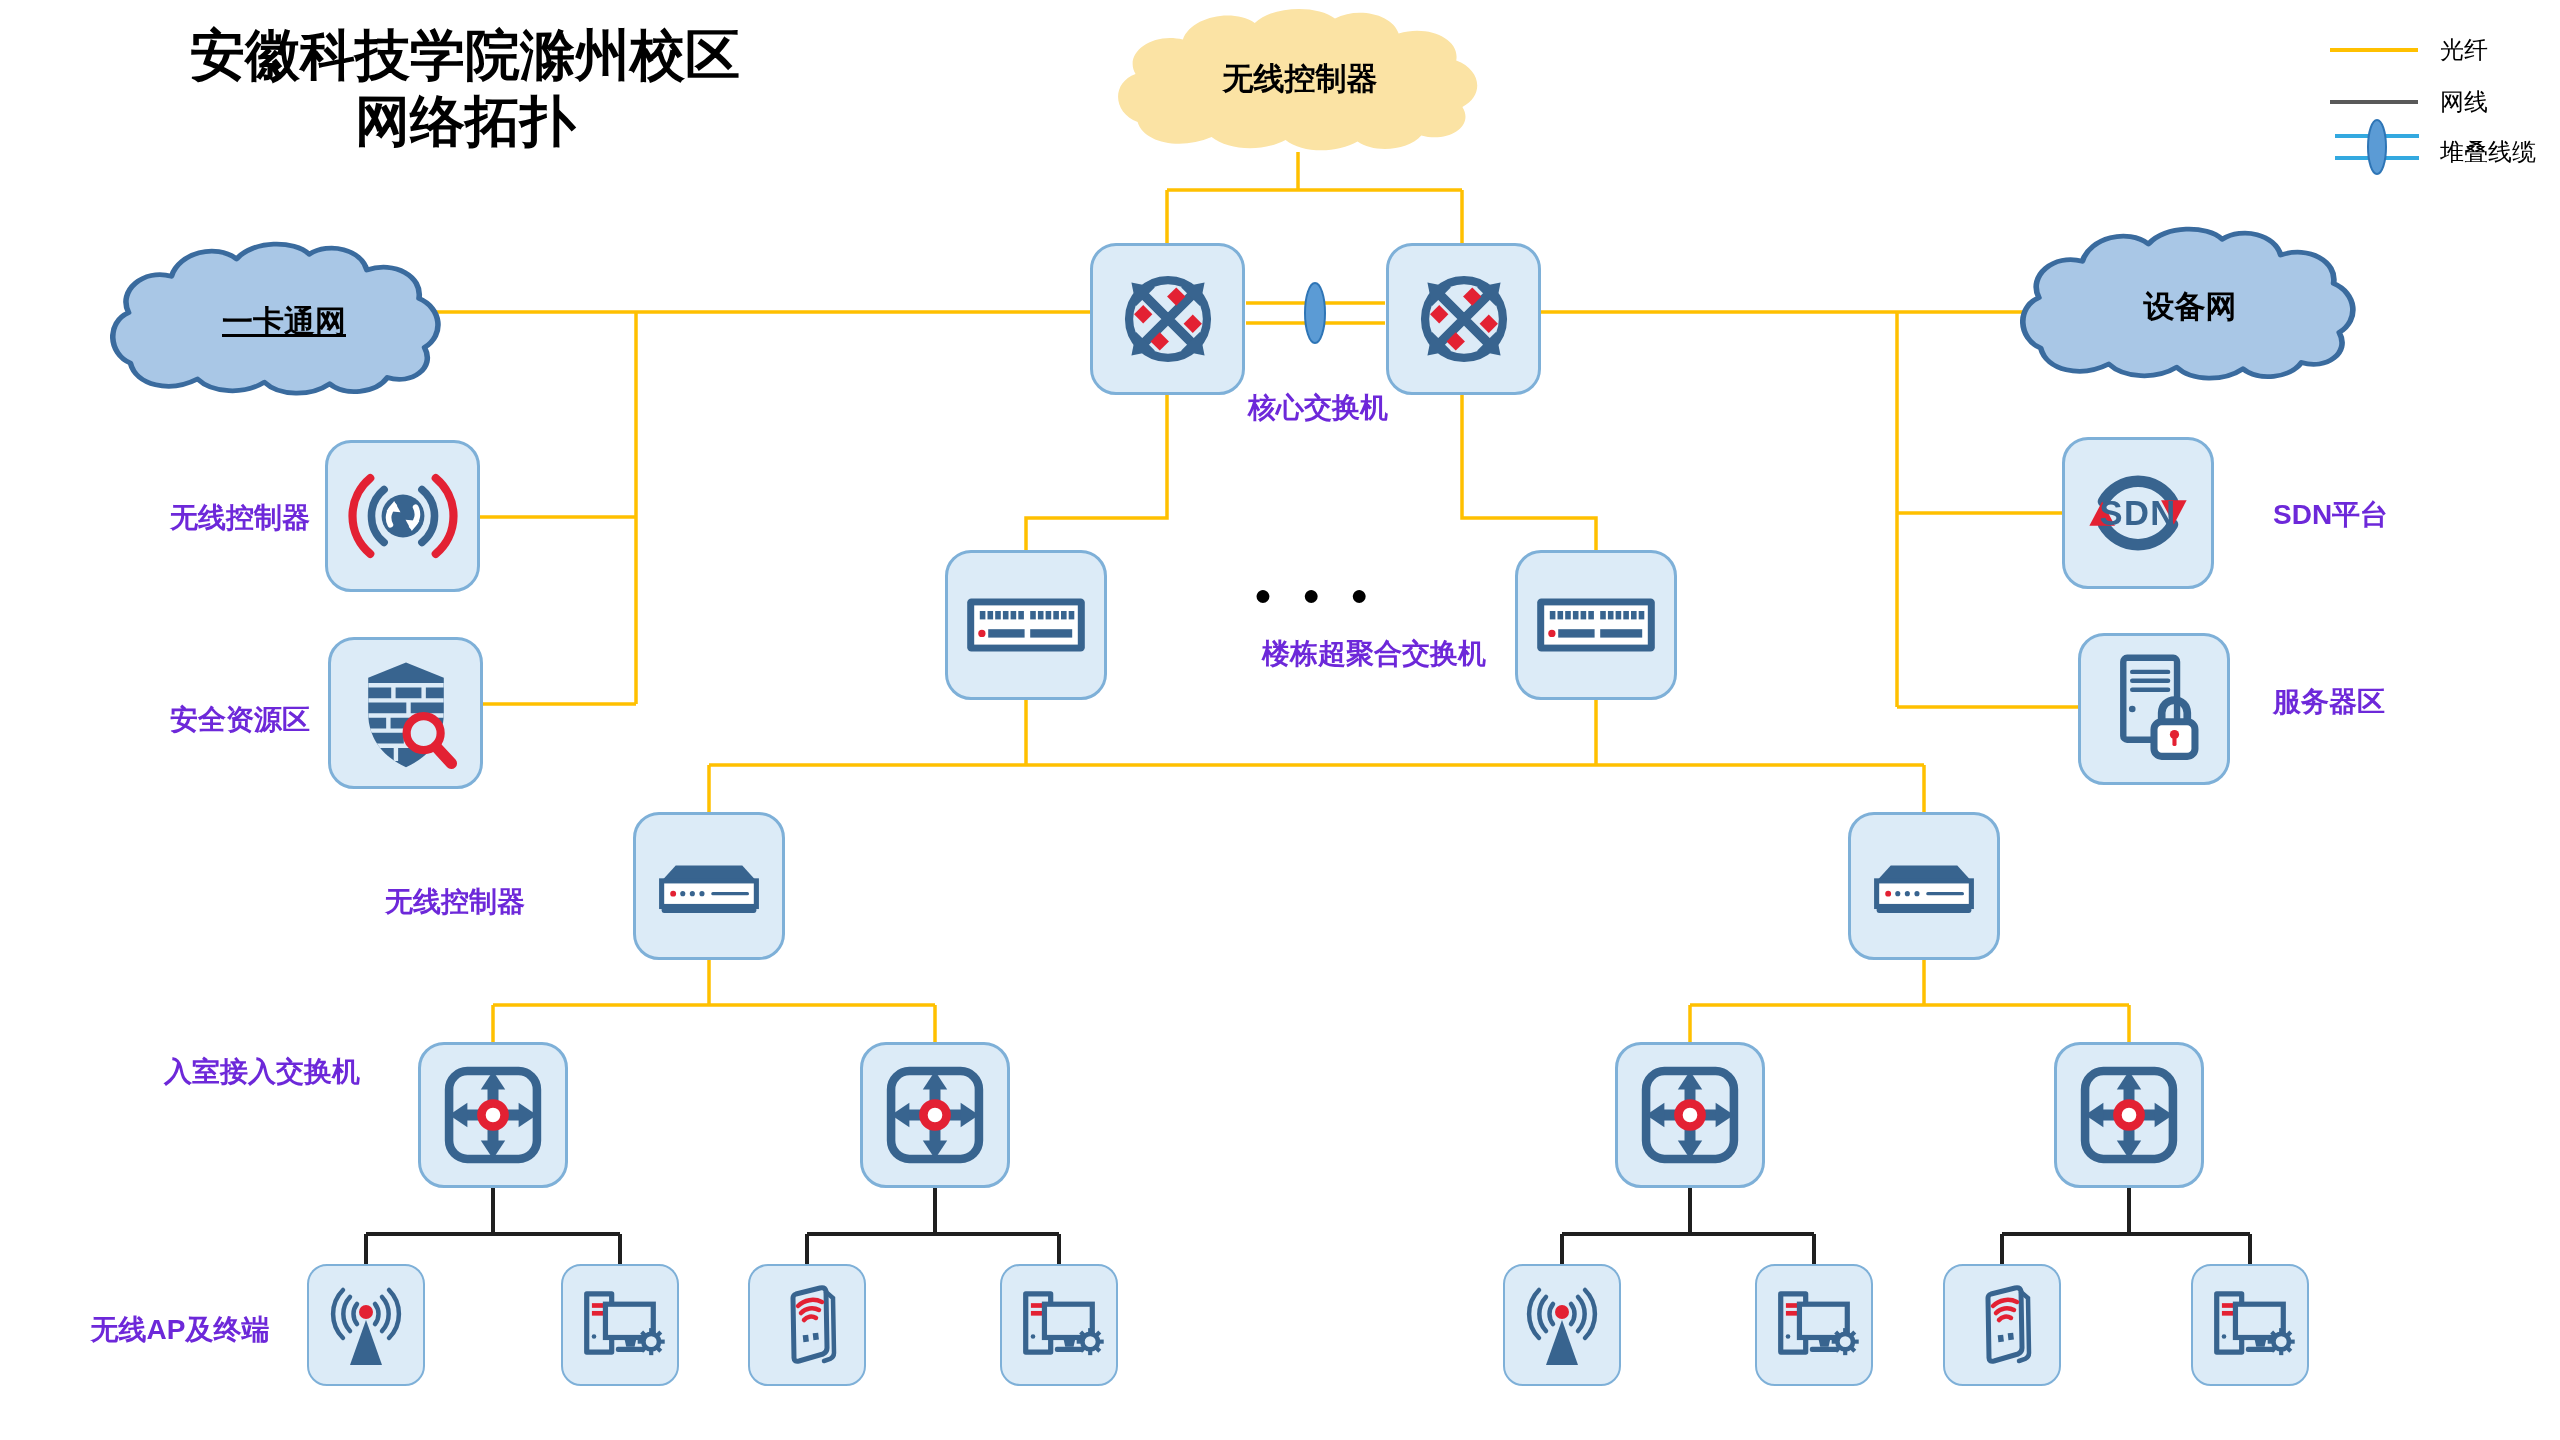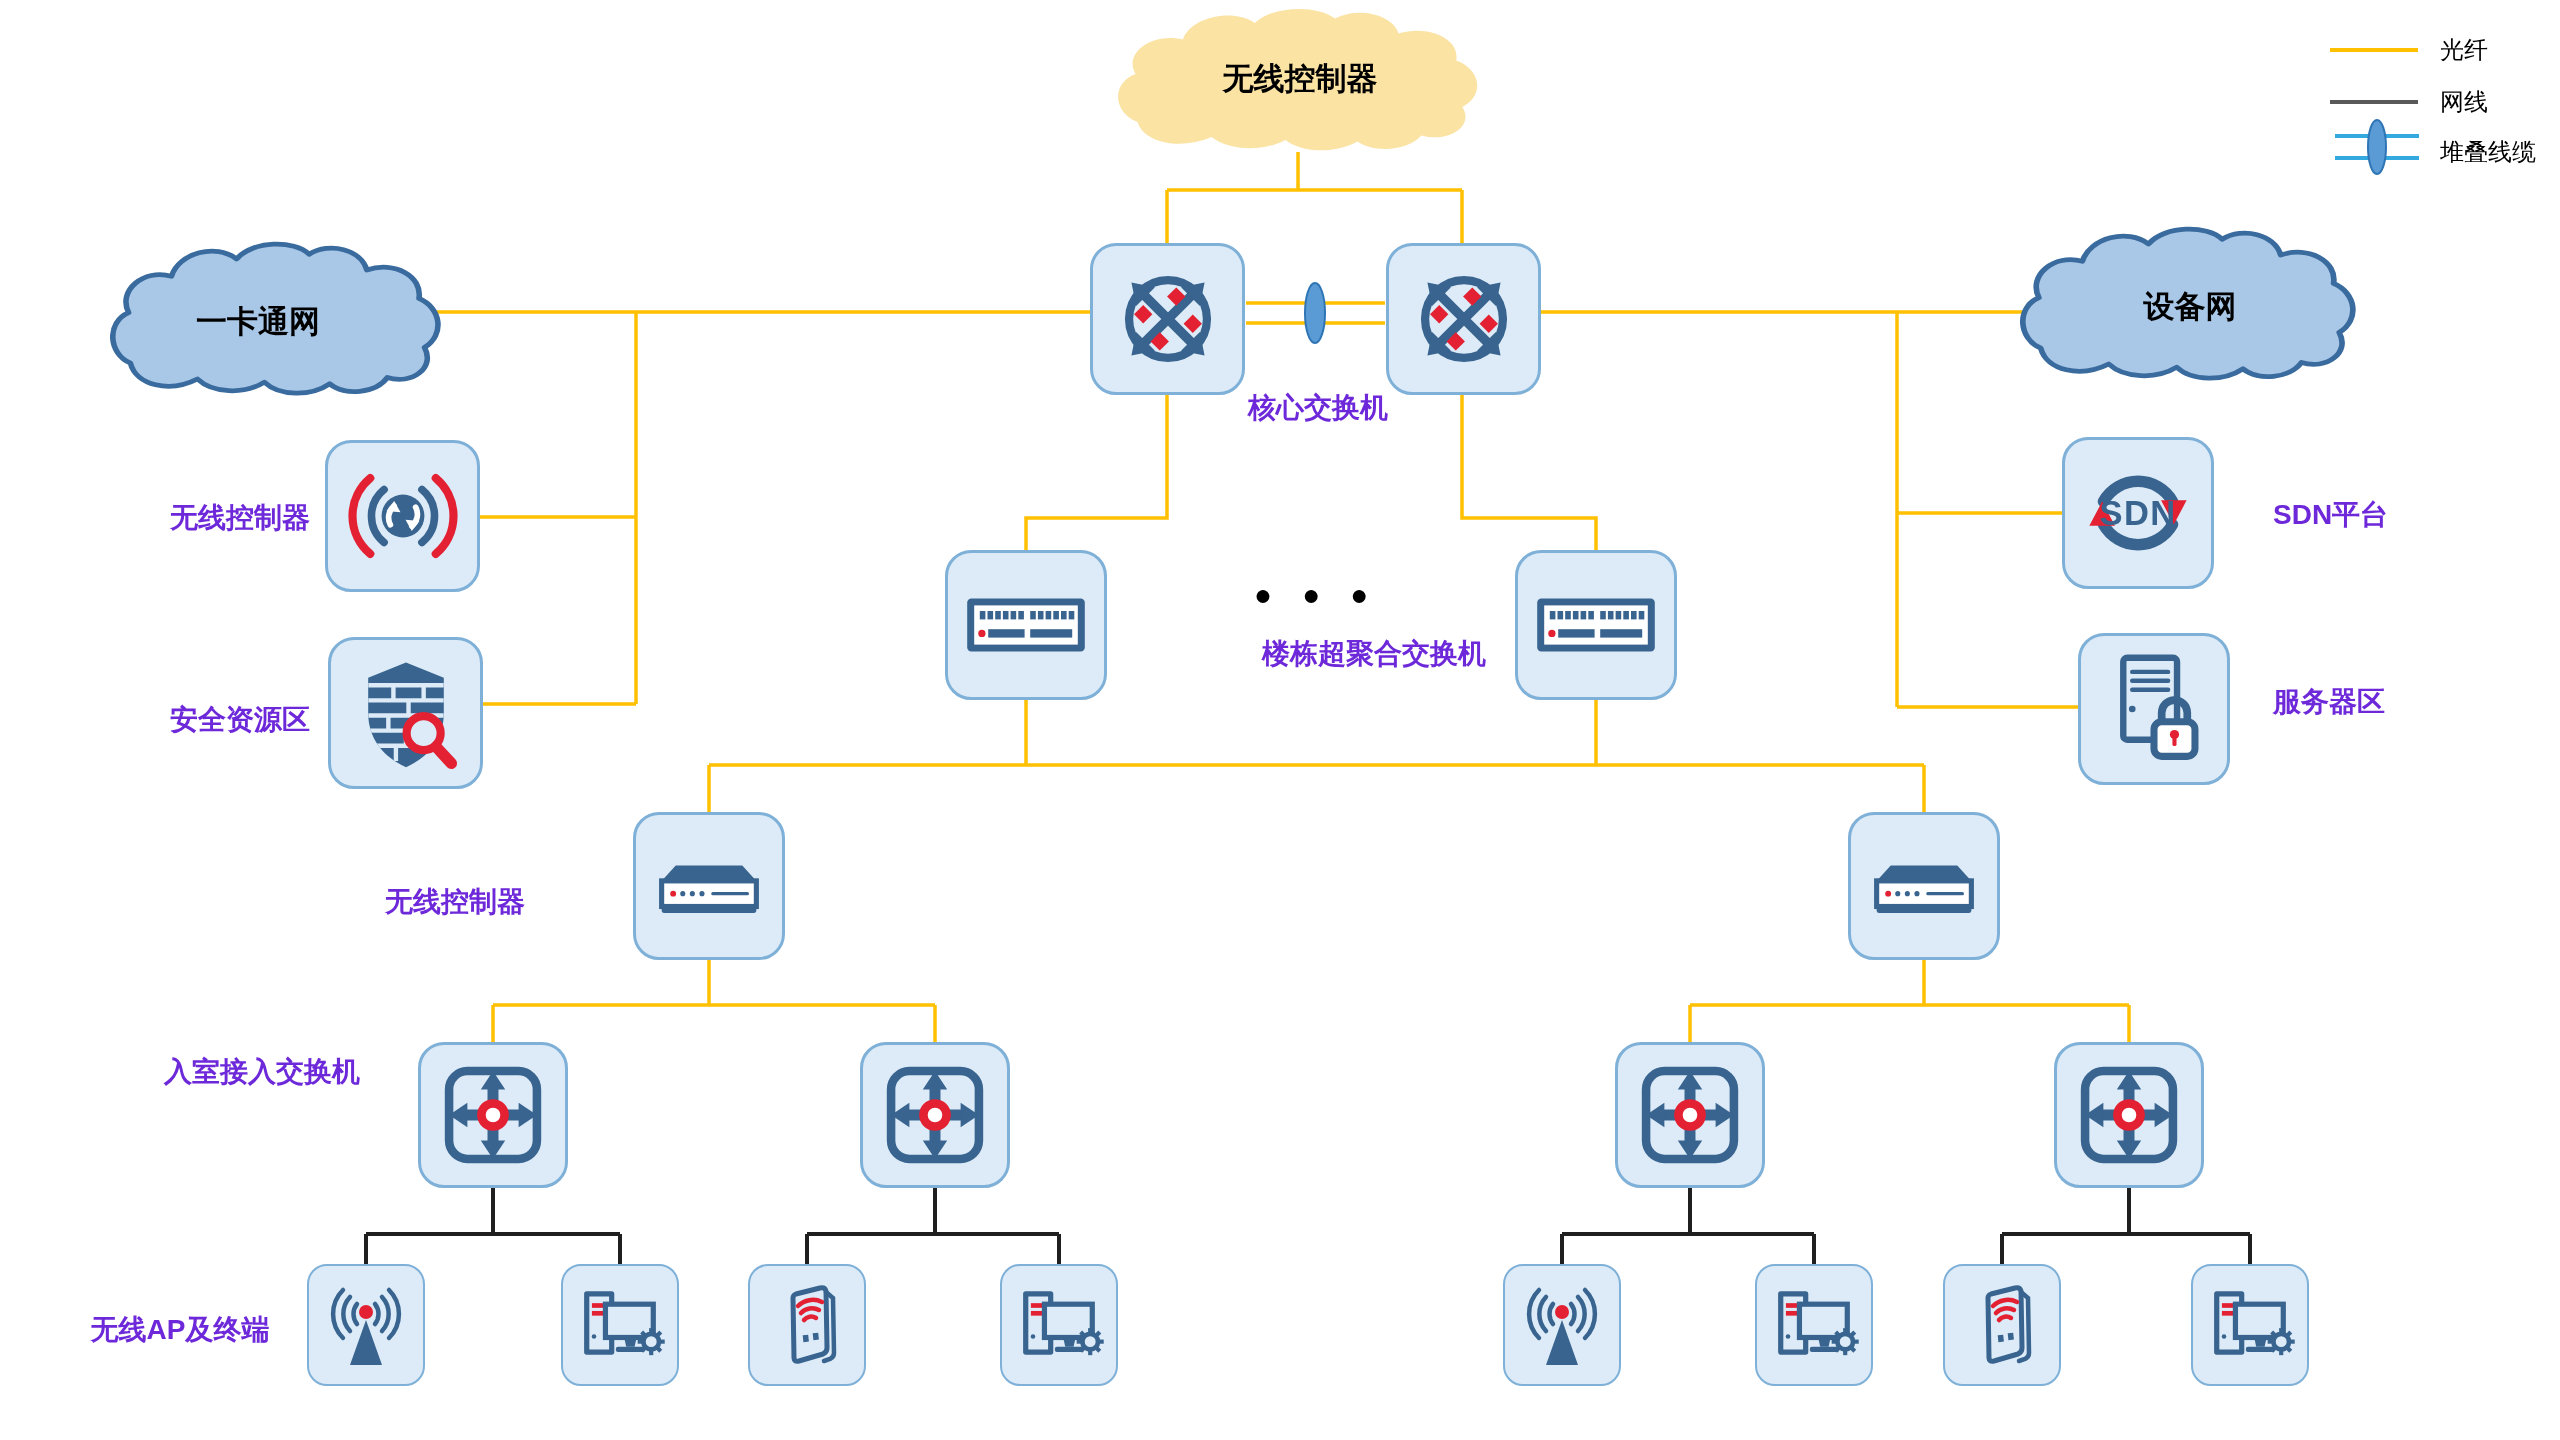--- a/index.html
+++ b/index.html
@@ -211,20 +211,24 @@
     </g>
     <g>
       <path class="cableln" d="M493,1188 V1234 M366,1234 H620 M366,1234 V1264 M620,1234 V1264"></path>
       <path class="cableln" d="M935,1188 V1234 M807,1234 H1059 M807,1234 V1264 M1059,1234 V1264"></path>
       <path class="cableln" d="M1690,1188 V1234 M1562,1234 H1814 M1562,1234 V1264 M1814,1234 V1264"></path>
       <path class="cableln" d="M2129,1188 V1234 M2002,1234 H2250 M2002,1234 V1264 M2250,1234 V1264"></path>
     </g>
     <ellipse class="stackellipse" cx="1315" cy="313" rx="10" ry="30"></ellipse>
   </svg>
 
+  <div id="title">
+    <div>安徽科技学院滁州校区</div>
+    <div>网络拓扑</div>
+  </div>
 
   <div id="legend">
     <div class="legline" style="top:26px;background:var(--c-fiber);"></div>
     <div class="leglbl" style="top:12px;">光纤</div>
     <div class="legline" style="top:78px;background:var(--c-legendCable);"></div>
     <div class="leglbl" style="top:64px;">网线</div>
     <svg width="90" height="64" style="position:absolute;left:3px;top:96px;">
       <line class="stackline" x1="2" y1="18" x2="86" y2="18"></line>
       <line class="stackline" x1="2" y1="40" x2="86" y2="40"></line>
       <ellipse class="stackellipse" cx="44" cy="29" rx="9" ry="27"></ellipse>
@@ -233,21 +237,21 @@
   </div>
 
   <svg class="cloudsvg" style="left:1115px;top:5px;" width="370" height="150" viewBox="0 0 180 100" preserveAspectRatio="none">
     <use href="#sym-cloud" class="cloud-yellow"></use>
   </svg>
   <div class="cloudlbl" style="left:1150px;top:58px;width:300px;">无线控制器</div>
 
   <svg class="cloudsvg" style="left:110px;top:240px;" width="335" height="158" viewBox="0 0 180 100" preserveAspectRatio="none">
     <use href="#sym-cloud" class="cloud-blue"></use>
   </svg>
-  <div class="cloudlbl" style="left:108px;top:301px;width:300px;">一卡通网</div>
+  <div class="cloudlbl" style="left:134px;top:301px;width:300px;text-decoration:underline;">一卡通网</div>
 
   <svg class="cloudsvg" style="left:2020px;top:225px;" width="340" height="158" viewBox="0 0 180 100" preserveAspectRatio="none">
     <use href="#sym-cloud" class="cloud-blue"></use>
   </svg>
   <div class="cloudlbl" style="left:2040px;top:286px;width:300px;">设备网</div>
 
   <div class="node" style="left:1090px;top:243px;width:155px;height:152px;">
     <svg width="118" height="118" viewBox="0 0 100 100">
         <use href="#sym-core"></use>
       </svg>

